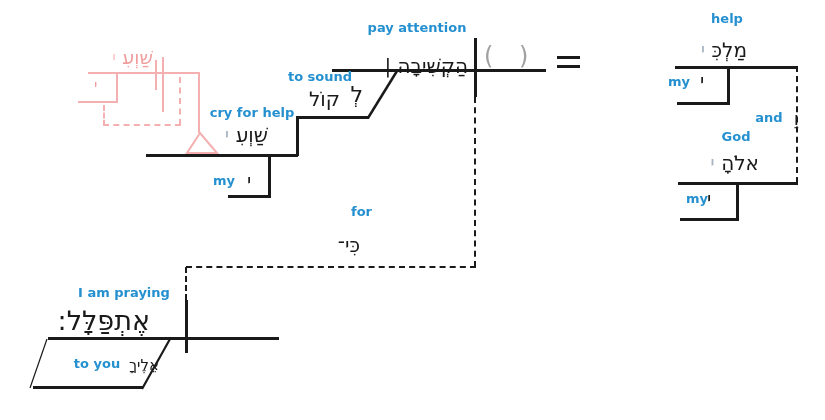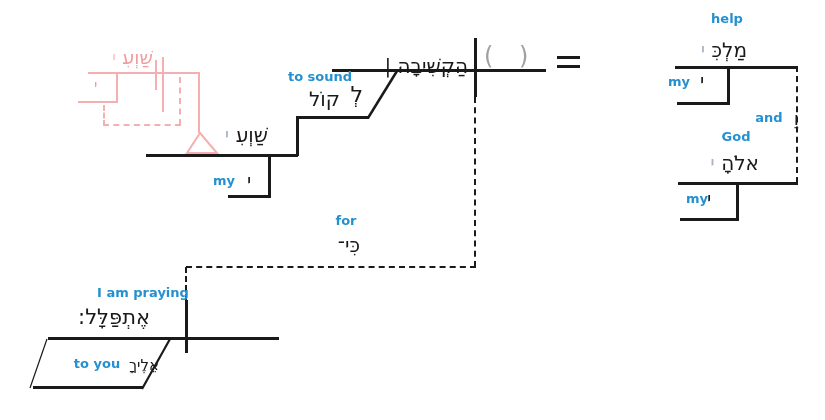--- a/index.html
+++ b/index.html
@@ -42,34 +42,36 @@
   <div class="phline" style="left:78px;top:101px;width:40px;"></div>
   <div class="pvline" style="left:155px;top:60px;height:30px;"></div>
   <div class="pvline" style="left:162px;top:57px;height:55px;"></div>
   <div class="pvline" style="left:198px;top:72px;height:61px;"></div>
   <div class="pdashv" style="left:103px;top:105px;height:21px;"></div>
   <div class="pdashh" style="left:103px;top:124px;width:78px;"></div>
   <div class="pdashv" style="left:179px;top:77px;height:48px;"></div>
   <div class="heb pink" style="right:672px;top:46px;font-size:19px;"><span>שַׁוְעִ</span> <span class="pinklight">י</span></div>
   <div class="heb pink" style="left:94px;top:76px;font-size:15px;">י</div>
 
+  <div class="lbl" style="left:358px;top:20px;width:118px;">pay attention</div>
   <div class="heb" style="right:357px;top:42px;margin-top:12px;">הַקְשִׁיבָה |</div>
   <div class="hline" style="left:332px;top:69px;width:214px;"></div>
   <div class="vline" style="left:474px;top:38px;height:59px;"></div>
   <div class="paren" style="left:484px;top:42px;">( )</div>
   <div class="eqbar" style="left:557px;top:56px;"></div>
   <div class="eqbar" style="left:557px;top:65px;"></div>
   <div class="dashv" style="left:474px;top:97px;height:170px;"></div>
 
   <div class="lbl" style="left:278px;top:69px;width:84px;">to sound</div>
   <div class="heb" style="right:462px;top:82px;font-size:22px;">לְ</div>
   <div class="heb" style="right:485px;top:87px;">קוֹל</div>
   <div class="hline" style="left:297px;top:116px;width:72px;"></div>
   <div class="vline" style="left:296px;top:116px;height:40px;"></div>
 
+  <div class="lbl" style="left:203px;top:105px;width:98px;">cry for help</div>
   <div class="heb" style="right:557px;top:123px;"><span>שַׁוְעִ</span> <span class="faded">י</span></div>
   <div class="hline" style="left:146px;top:154px;width:152px;"></div>
   <div class="vline" style="left:268px;top:154px;height:43px;"></div>
   <div class="hline" style="left:228px;top:195px;width:43px;"></div>
   <div class="lbl" style="left:213px;top:173px;">my</div>
   <div class="heb" style="left:247px;top:169px;font-size:19px;">י</div>
 
   <div class="lbl" style="left:695px;top:11px;width:64px;">help</div>
   <div class="heb" style="right:78px;top:38px;"><span>מַלְכִּ</span> <span class="faded">י</span></div>
   <div class="hline" style="left:675px;top:66px;width:123px;"></div>
@@ -84,26 +86,26 @@
 
   <div class="lbl" style="left:710px;top:129px;width:52px;">God</div>
   <div class="heb" style="right:66px;top:151px;"><span>אלֹהָ</span> <span class="faded">י</span></div>
   <div class="hline" style="left:678px;top:182px;width:120px;"></div>
   <div class="vline" style="left:736px;top:182px;height:38px;"></div>
   <div class="hline" style="left:680px;top:218px;width:59px;"></div>
   <div class="lbl" style="left:686px;top:191px;">my</div>
   <div class="heb" style="left:707px;top:187px;font-size:19px;">י</div>
 
   <div class="dashh" style="left:186px;top:266px;width:290px;"></div>
-  <div class="lbl" style="left:320px;top:213px;width:52px;">for</div>
+  <div class="lbl" style="left:320px;top:204px;width:52px;text-align:right;">for</div>
   <div class="heb" style="right:465px;top:233px;">כִּי־</div>
   <div class="dashv" style="left:185px;top:267px;height:33px;"></div>
 
-  <div class="lbl" style="left:72px;top:285px;width:104px;margin-left:19px;">I am praying</div>
-  <div class="heb" style="right:675px;top:305px;font-size:21px;">אֶתְפַּלָּל:</div>
+  <div class="lbl" style="left:72px;top:285px;width:104px;">I am praying</div>
+  <div class="heb" style="right:675px;top:305px;font-size:27px;">אֶתְפַּלָּל:</div>
   <div class="hline" style="left:48px;top:337px;width:231px;"></div>
   <div class="vline" style="left:185px;top:300px;height:53px;"></div>
 
   <div class="lbl" style="left:60px;top:356px;width:74px;">to you</div>
   <div class="heb" style="right:666px;top:356px;font-size:15px;">אֵלֶיךָ</div>
   <div class="hline" style="left:33px;top:386px;width:110px;"></div>
 
 </div>
 
 </body></html>

